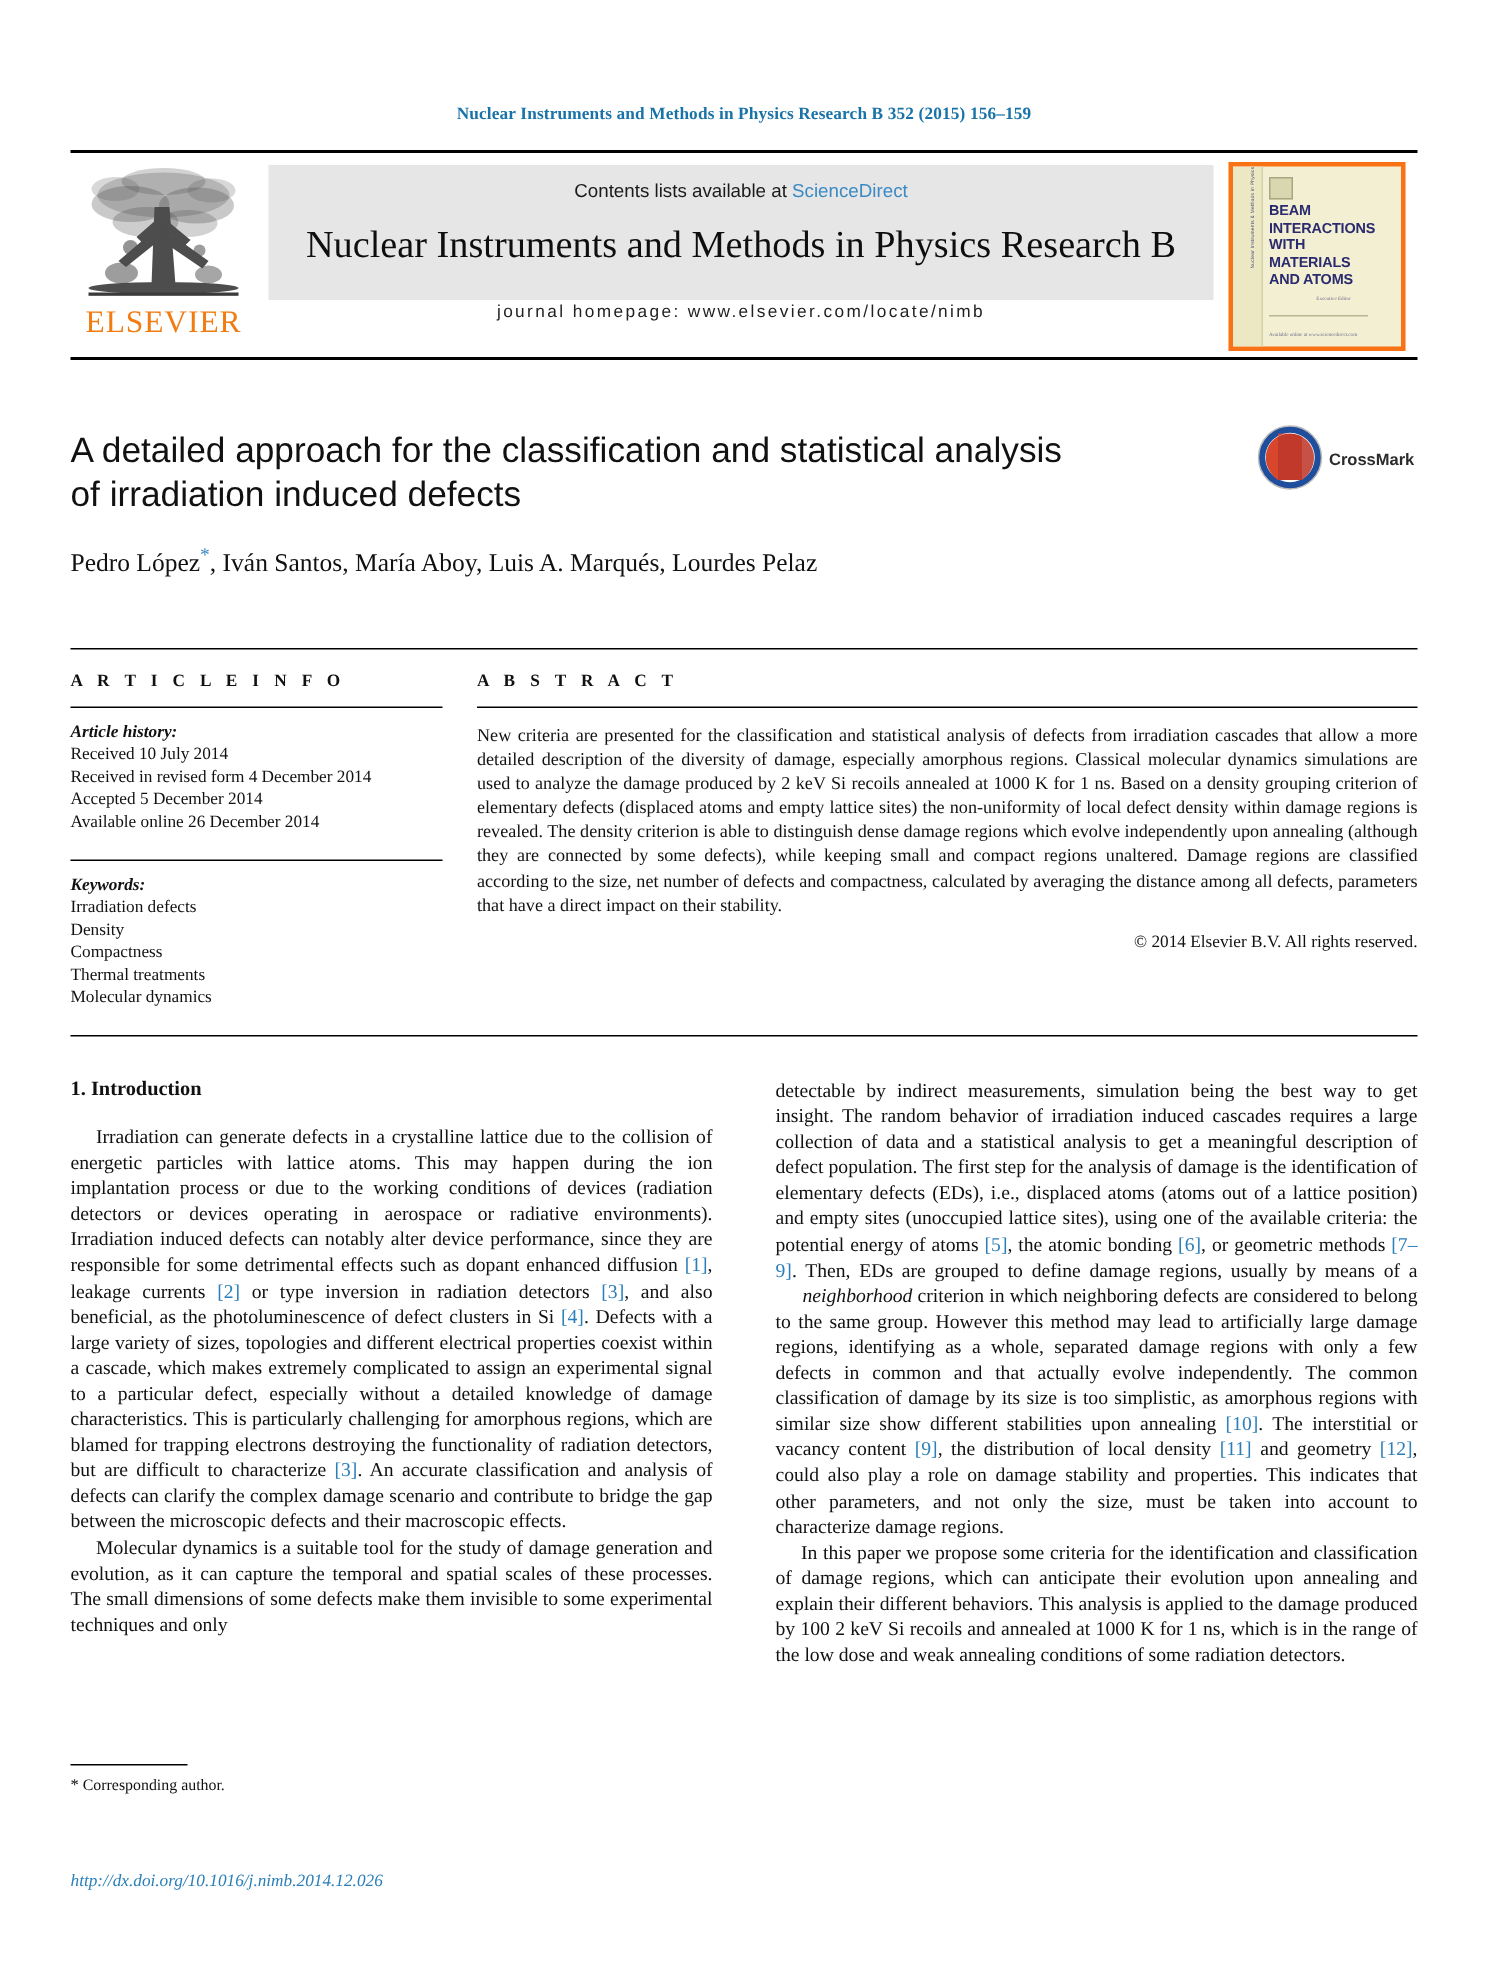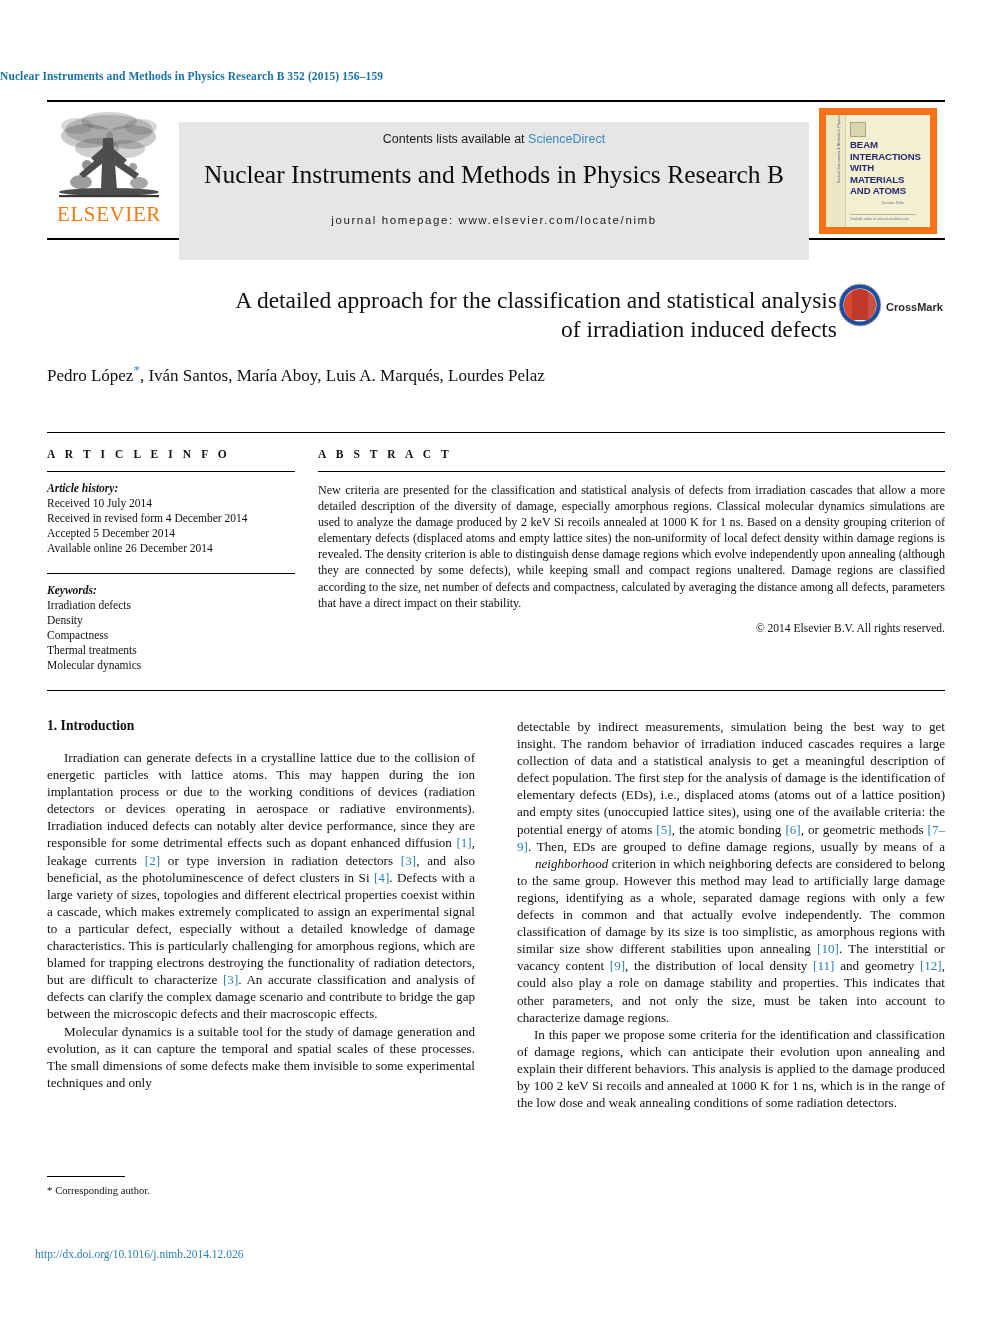--- a/index.html
+++ b/index.html
@@ -20,20 +20,21 @@
     left: 0; top: 0;
     width: 992px;
     height: 1323px;
   }
 
   
   .running-head {
     position: absolute;
     left: 0; top: 70px;
     width: 992px;
+    text-align: center;
     font-family: "Liberation Serif", serif;
     font-size: 11.5px;
     font-weight: bold;
     color: #1a73a8;
     letter-spacing: .1px;
   }
 
   
   .masthead {
     position: absolute;
@@ -61,23 +62,23 @@
     left: 0; top: 92px;
     width: 120px;
     text-align: center;
     font-family: "Liberation Serif", serif;
     font-size: 21px;
     letter-spacing: .6px;
     color: #f07c12;
   }
   .grey-band {
     position: absolute;
-    left: 132px; top: 20px;
+    left: 132px; top: 8px;
     width: 630px;
-    height: 138px;
+    height: 90px;
     background: #e6e6e6;
   }
   .contents-line {
     position: absolute;
     left: 0; top: 10px;
     width: 630px;
     text-align: center;
     font-family: "Liberation Sans", sans-serif;
     font-size: 12.5px;
     color: #1a1a1a;
@@ -104,21 +105,21 @@
     font-size: 11.5px;
     letter-spacing: 1.6px;
     color: #222;
   }
   .cover-thumb {
     position: absolute;
     left: 772px; top: 6px;
     width: 118px;
     height: 126px;
     background: #f2efd2;
-    border: 7px solid #f97316;
+    border: 3px solid #f97316;
     box-sizing: border-box;
     overflow: hidden;
   }
   .cover-leftbar {
     position: absolute;
     left: 0; top: 0; bottom: 0;
     width: 19px;
     background: #ece8c4;
     border-right: 1px solid #d4d0a8;
   }
@@ -174,27 +175,26 @@
     border-top: .5px solid #b9b694;
   }
 
   
   .title-area {
     position: absolute;
     left: 47px; top: 286px;
     width: 790px;
   }
   .paper-title {
-    font-family: Liberation Serif, serif;
+    font-family: Liberation Sans, sans-serif;
     font-size: 23.5px;
     line-height: 29px;
     color: #111;
     margin: 0;
     font-weight: normal;
-    text-align: right;
   }
   .authors {
     margin-top: 18px;
     font-family: "Liberation Serif", serif;
     font-size: 17px;
     color: #111;
   }
   .authors .star {
     color: #3a8ac4;
     font-size: 13px;
@@ -345,22 +345,23 @@
     font-size: 10.6px;
     color: #111;
   }
   .footnote-text .star {
     font-size: 11px;
   }
 
   
   .bottom-block {
     position: absolute;
-    left: 35px; top: 1248px;
+    left: 47px; top: 1248px;
     width: 500px;
+    font-style: italic;
   }
   .doi-link {
     font-family: "Liberation Serif", serif;
     font-size: 11.5px;
     color: #2a7fb8;
     text-decoration: none;
     display: block;
   }
   .issn-line {
     font-family: "Liberation Serif", serif;

